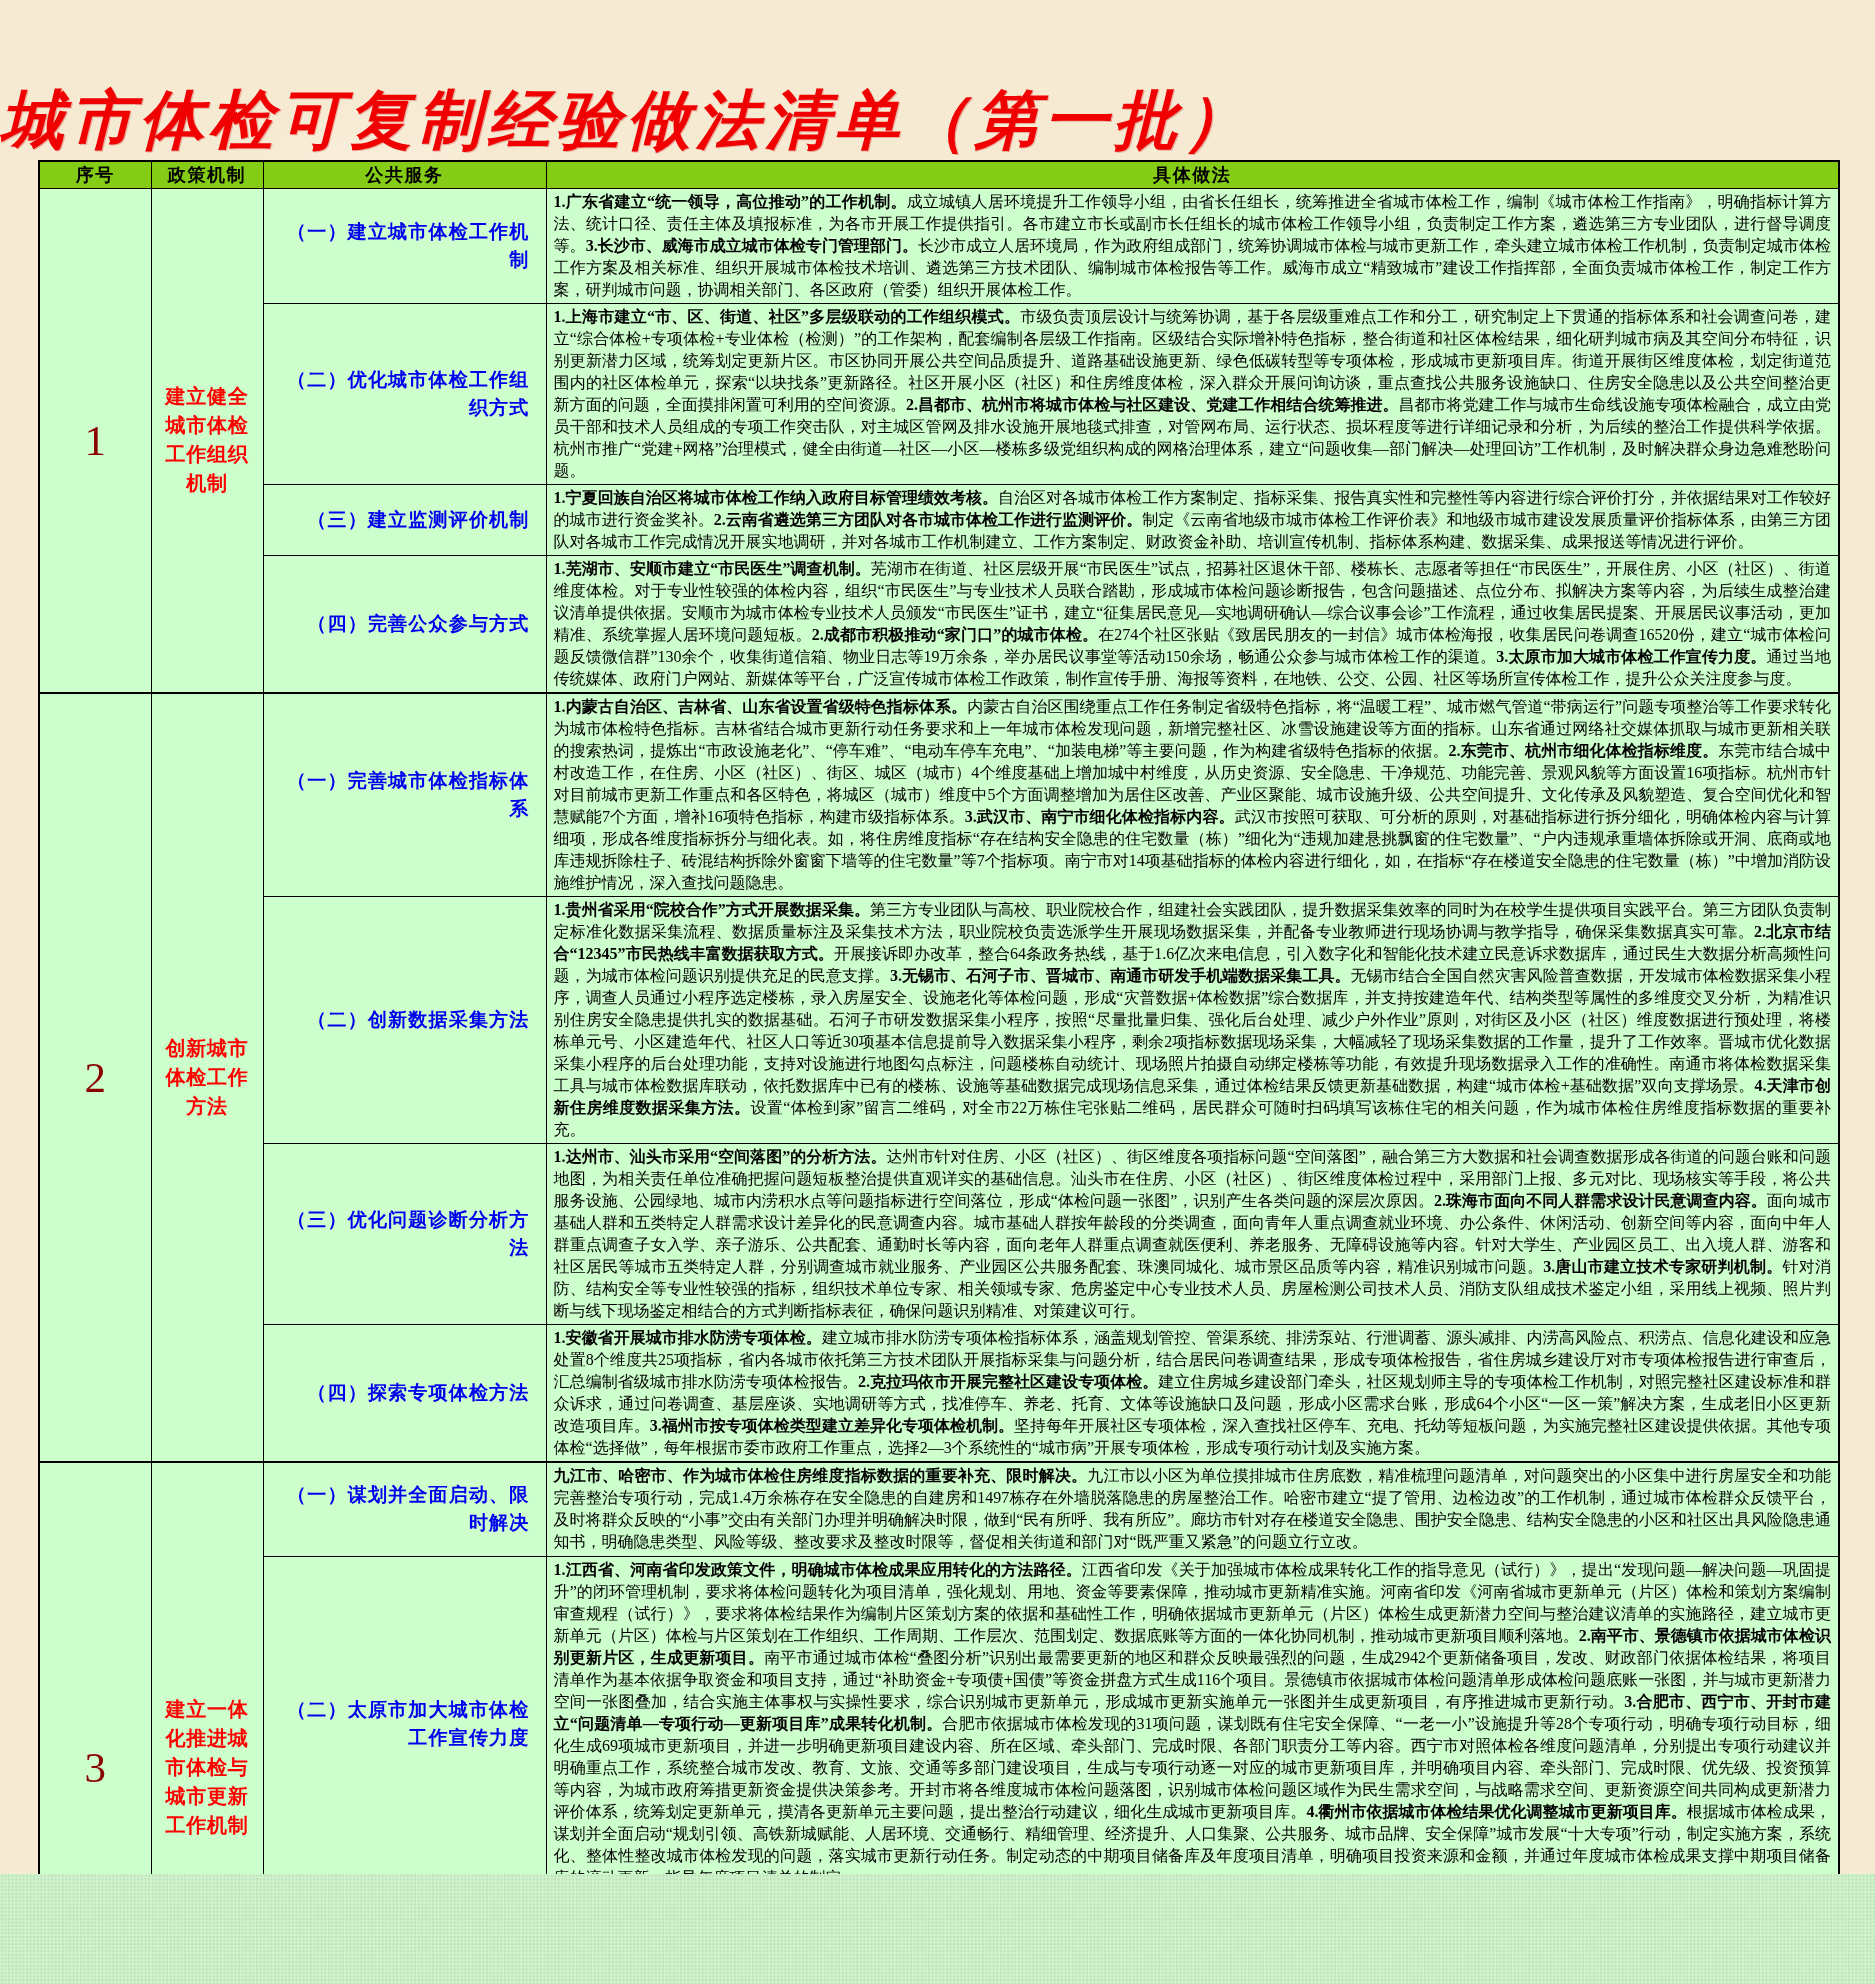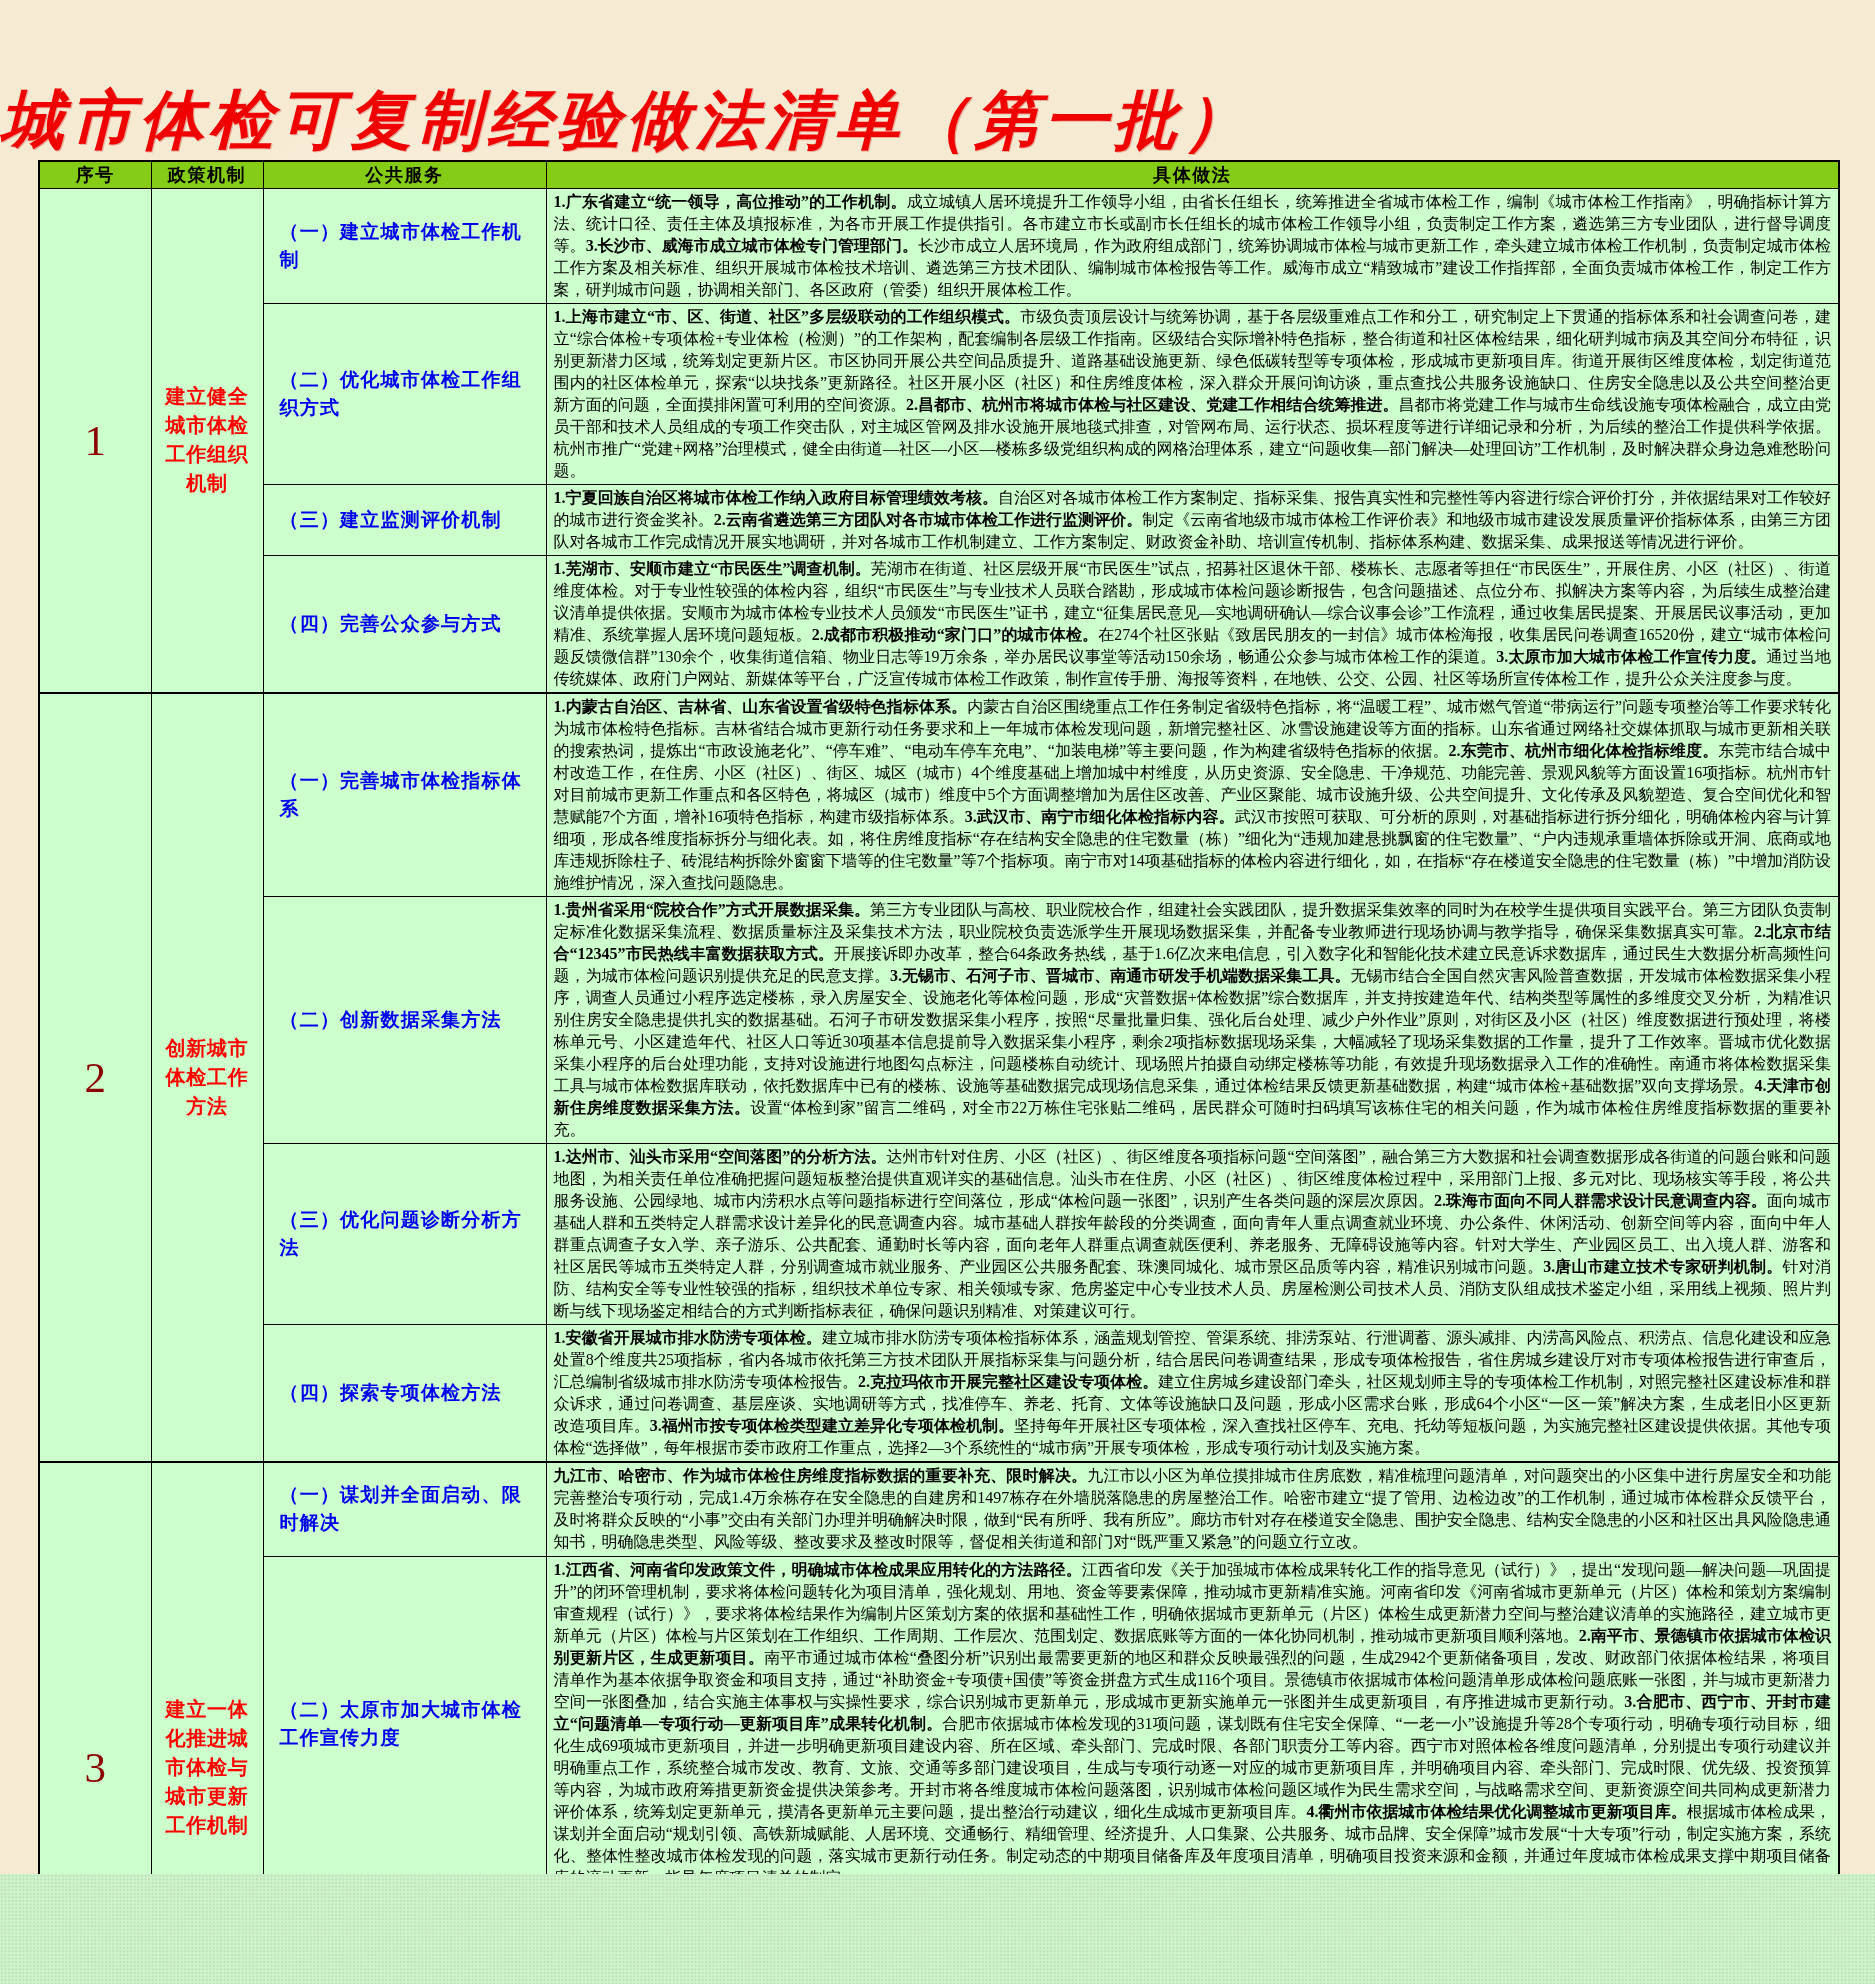--- a/index.html
+++ b/index.html
@@ -40,21 +40,21 @@
   tr.m td{border-top:1.6px solid #000;}
   tr.gstart td{border-top:2.8px solid #000;}
   td.num{
     text-align:center;color:#8b0000;font-size:43px;font-weight:normal;
   }
   td.policy{
     text-align:center;color:#ff0000;font-weight:bold;font-size:20px;line-height:29px;
     padding:0 5.6px;letter-spacing:0.8px;
   }
   td.measure{
-    text-align:left;color:#0000ee;font-weight:bold;font-size:19px;line-height:28px;
+    text-align:right;color:#0000ee;font-weight:bold;font-size:19px;line-height:28px;
     padding:0 16px;letter-spacing:1.2px;
   }
   td.detail{
     text-align:justify;color:#000;font-size:16px;line-height:22px;
     padding:2.4px 7.1px 1.6px 7.1px;vertical-align:top;
   }
   td.detail b{font-weight:bold;}
   
   .h1a td{height:110px}.h1b td{height:156px}.h1c td{height:66px}.h1d td{height:132px}
   .h2a td{height:166px}.h2b td{height:226px}.h2c td{height:153px}.h2d td{height:127px}

